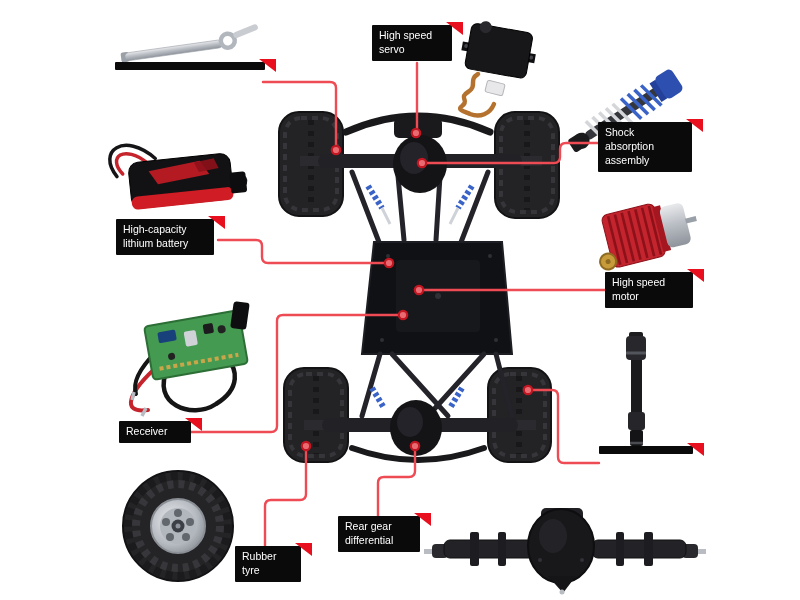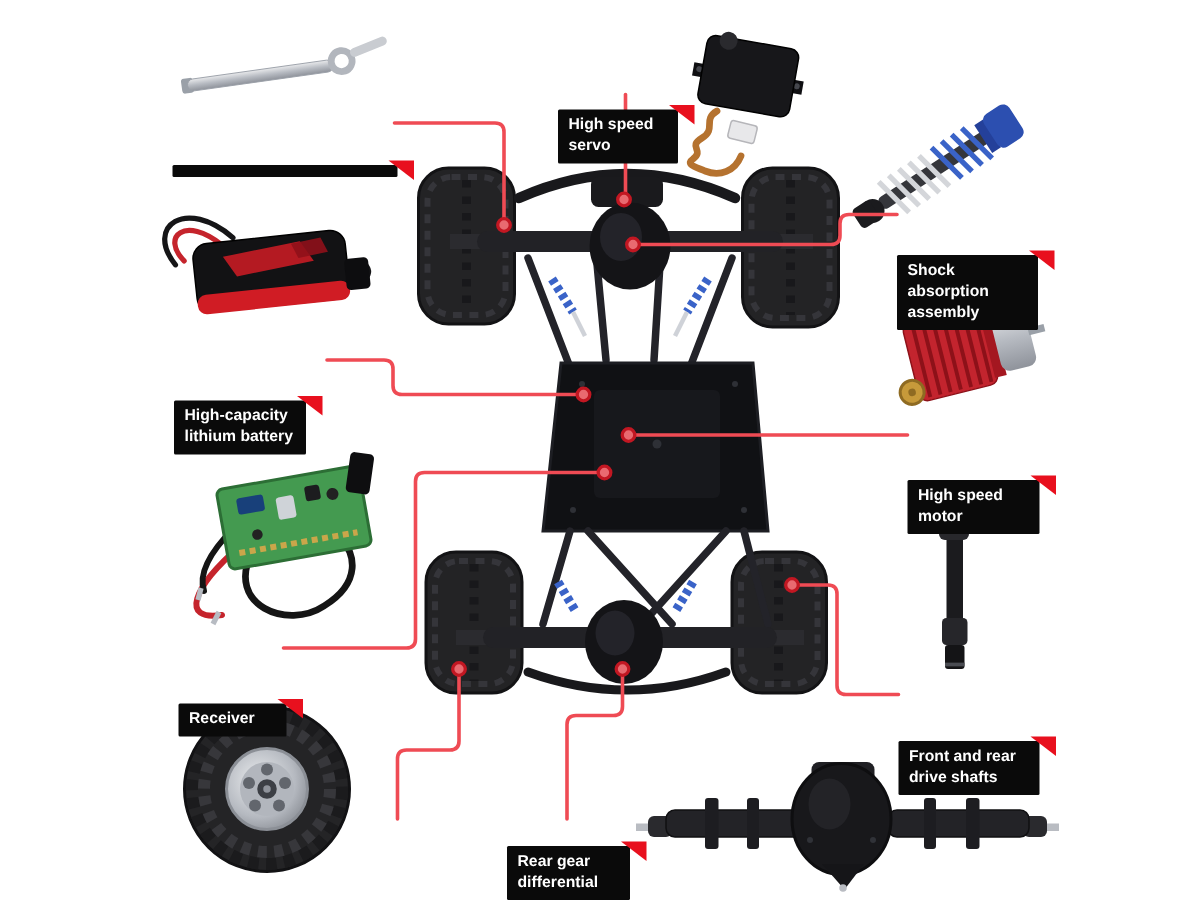--- a/index.html
+++ b/index.html
@@ -4,33 +4,33 @@
 <style>
   html,body{margin:0;padding:0;background:#e9e9e9;}
   .canvas{
     position:relative;width:800px;height:600px;margin:0 auto;
     background:var(--background,#fff);overflow:hidden;
     font-family:"Liberation Sans",sans-serif;
   }
   .canvas svg{position:absolute;left:0;top:0;}
   .label{
     position:absolute;background:var(--label_bg,#0a0a0a);color:var(--label_text,#fff);
-    font-size:10.5px;font-weight:bold;line-height:1.32;
-    padding:4px 7px;box-sizing:border-box;border-radius:1px;z-index:5;margin-top:48px;
+    font-size:10.5px;font-weight:normal;line-height:1.32;
+    padding:4px 7px;box-sizing:border-box;border-radius:1px;z-index:5;
   }
   .label-text{white-space:pre-line;display:block;}
   .fold{
     position:absolute;top:-3px;right:-11px;width:0;height:0;
     border-top:13px solid var(--corner_fold,#e8101e);
     border-left:17px solid transparent;
   }
   .lb-multilink{left:115px;top:62px;width:150px}
   .lb-servo{left:372px;top:25px;width:80px}
   .lb-shock{left:598px;top:122px;width:94px}
-  .lb-battery{left:116px;top:219px;width:88px}
+  .lb-battery{left:116px;top:219px;width:98px}
   .lb-motor{left:605px;top:272px;width:88px}
   .lb-receiver{left:119px;top:421px;width:72px}
   .lb-driveshafts{left:599px;top:446px;width:94px}
   .lb-tyre{left:235px;top:546px;width:66px}
   .lb-reardiff{left:338px;top:516px;width:82px}
 
   .callout-line{fill:none;stroke:var(--callout_line,#ef4b54);stroke-width:2.4;stroke-linecap:round;}
   .callout-dot{fill:var(--callout_dot_fill,#e96a70);stroke:var(--callout_dot_ring,#c21722);stroke-width:2.2;}
   .tube{stroke:#232329;stroke-width:5;stroke-linecap:round;fill:none}
   .bluecoil{stroke:var(--shock_blue,#3a63c8);stroke-width:6;stroke-dasharray:3.5 2.5;stroke-linecap:butt;fill:none}
@@ -311,22 +311,25 @@
   <span class="fold"></span>
   <span class="label-text">High speed
 motor</span>
 </div>
 <div class="label lb-receiver">
   <span class="fold"></span>
   <span class="label-text">Receiver</span>
 </div>
 <div class="label lb-driveshafts">
   <span class="fold"></span>
-  <span class="label-text">Front and rear
-drive shafts</span>
+</div>
+<div class="label lb-tyre">
+  <span class="fold"></span>
+  <span class="label-text">Rubber
+tyre</span>
 </div>
 <div class="label lb-reardiff">
   <span class="fold"></span>
   <span class="label-text">Rear gear
 differential</span>
 </div>
 
 </div>
 
 </body></html>

